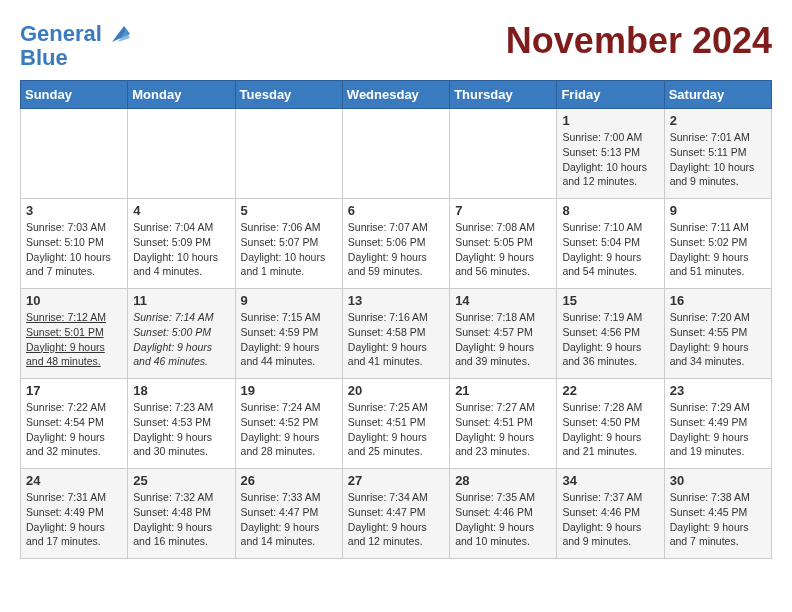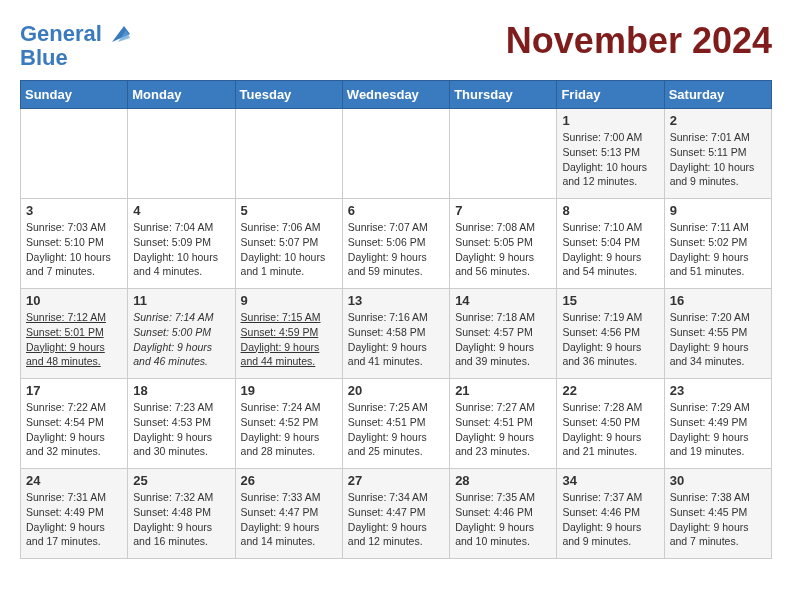--- a/index.html
+++ b/index.html
@@ -183,21 +183,21 @@
 Daylight: 9 hours and 48 minutes.</div>
         </td>
         <td>
           <span class="day-num">11</span>
           <div class="day-info" style="white-space: pre-line; font-style: italic;">Sunrise: 7:14 AM
 Sunset: 5:00 PM
 Daylight: 9 hours and 46 minutes.</div>
         </td>
         <td>
           <span class="day-num">9</span>
-          <div class="day-info" style="white-space: pre-line; text-decoration: underline;">Sunrise: 7:15 AM
+          <div class="day-info" style="white-space: pre-line;">Sunrise: 7:15 AM
 Sunset: 4:59 PM
 Daylight: 9 hours and 44 minutes.</div>
         </td>
         <td>
           <span class="day-num">13</span>
           <div class="day-info" style="white-space: pre-line;">Sunrise: 7:16 AM
 Sunset: 4:58 PM
 Daylight: 9 hours and 41 minutes.</div>
         </td>
         <td>

